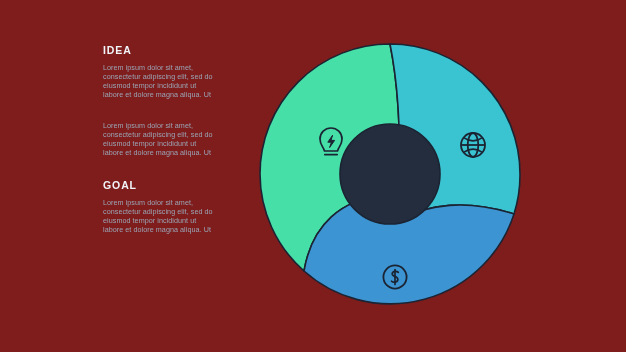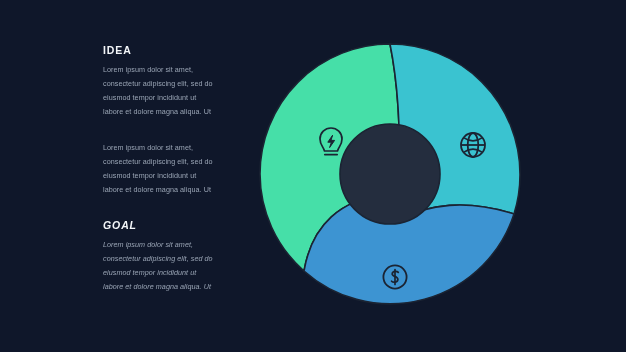--- a/index.html
+++ b/index.html
@@ -27,35 +27,35 @@
   .text-col {
     position: absolute;
     left: 103px;
     top: 44px;
     width: 118px;
   }
 
   .text-block {
     margin-bottom: 22px;
   }
-  .text-block:last-child { margin-bottom: 16px; font-style: italic; }
+  .text-block:last-child { margin-bottom: 16px; }
 
   .block-title {
     font-size: 10.5px;
     font-weight: bold;
     letter-spacing: 0.9px;
     color: #f2f5f8;
     line-height: 13px;
     margin: 0 0 6px 0;
     white-space: nowrap;
   }
 
   .block-body {
     font-size: 7.2px;
-    line-height: 14px;
+    line-height: 9px;
     color: #9aa5b5;
     margin: 0;
     letter-spacing: 0.05px;
     width: 112px;
   }
 
   
   .chart-wrap {
     position: absolute;
     left: 252px;
@@ -65,21 +65,21 @@
   }
   .chart-svg {
     display: block;
     width: 280px;
     height: 286px;
   }
 </style>
 </head>
 <body style="background: rgb(36, 45, 62);">
 
-<div id="slide" style="background: #0f172a;">
+<div id="slide" style="background: #7f1d1d;">
 
   <div class="text-col">
 
     <div class="text-block">
       <p class="block-title">IDEA</p>
       <p class="block-body">Lorem ipsum dolor sit amet, consectetur adipiscing elit, sed do eiusmod tempor incididunt ut labore et dolore magna aliqua. Ut</p>
     </div>
 
     <div class="text-block">
       <p class="block-body">Lorem ipsum dolor sit amet, consectetur adipiscing elit, sed do eiusmod tempor incididunt ut labore et dolore magna aliqua. Ut</p>

